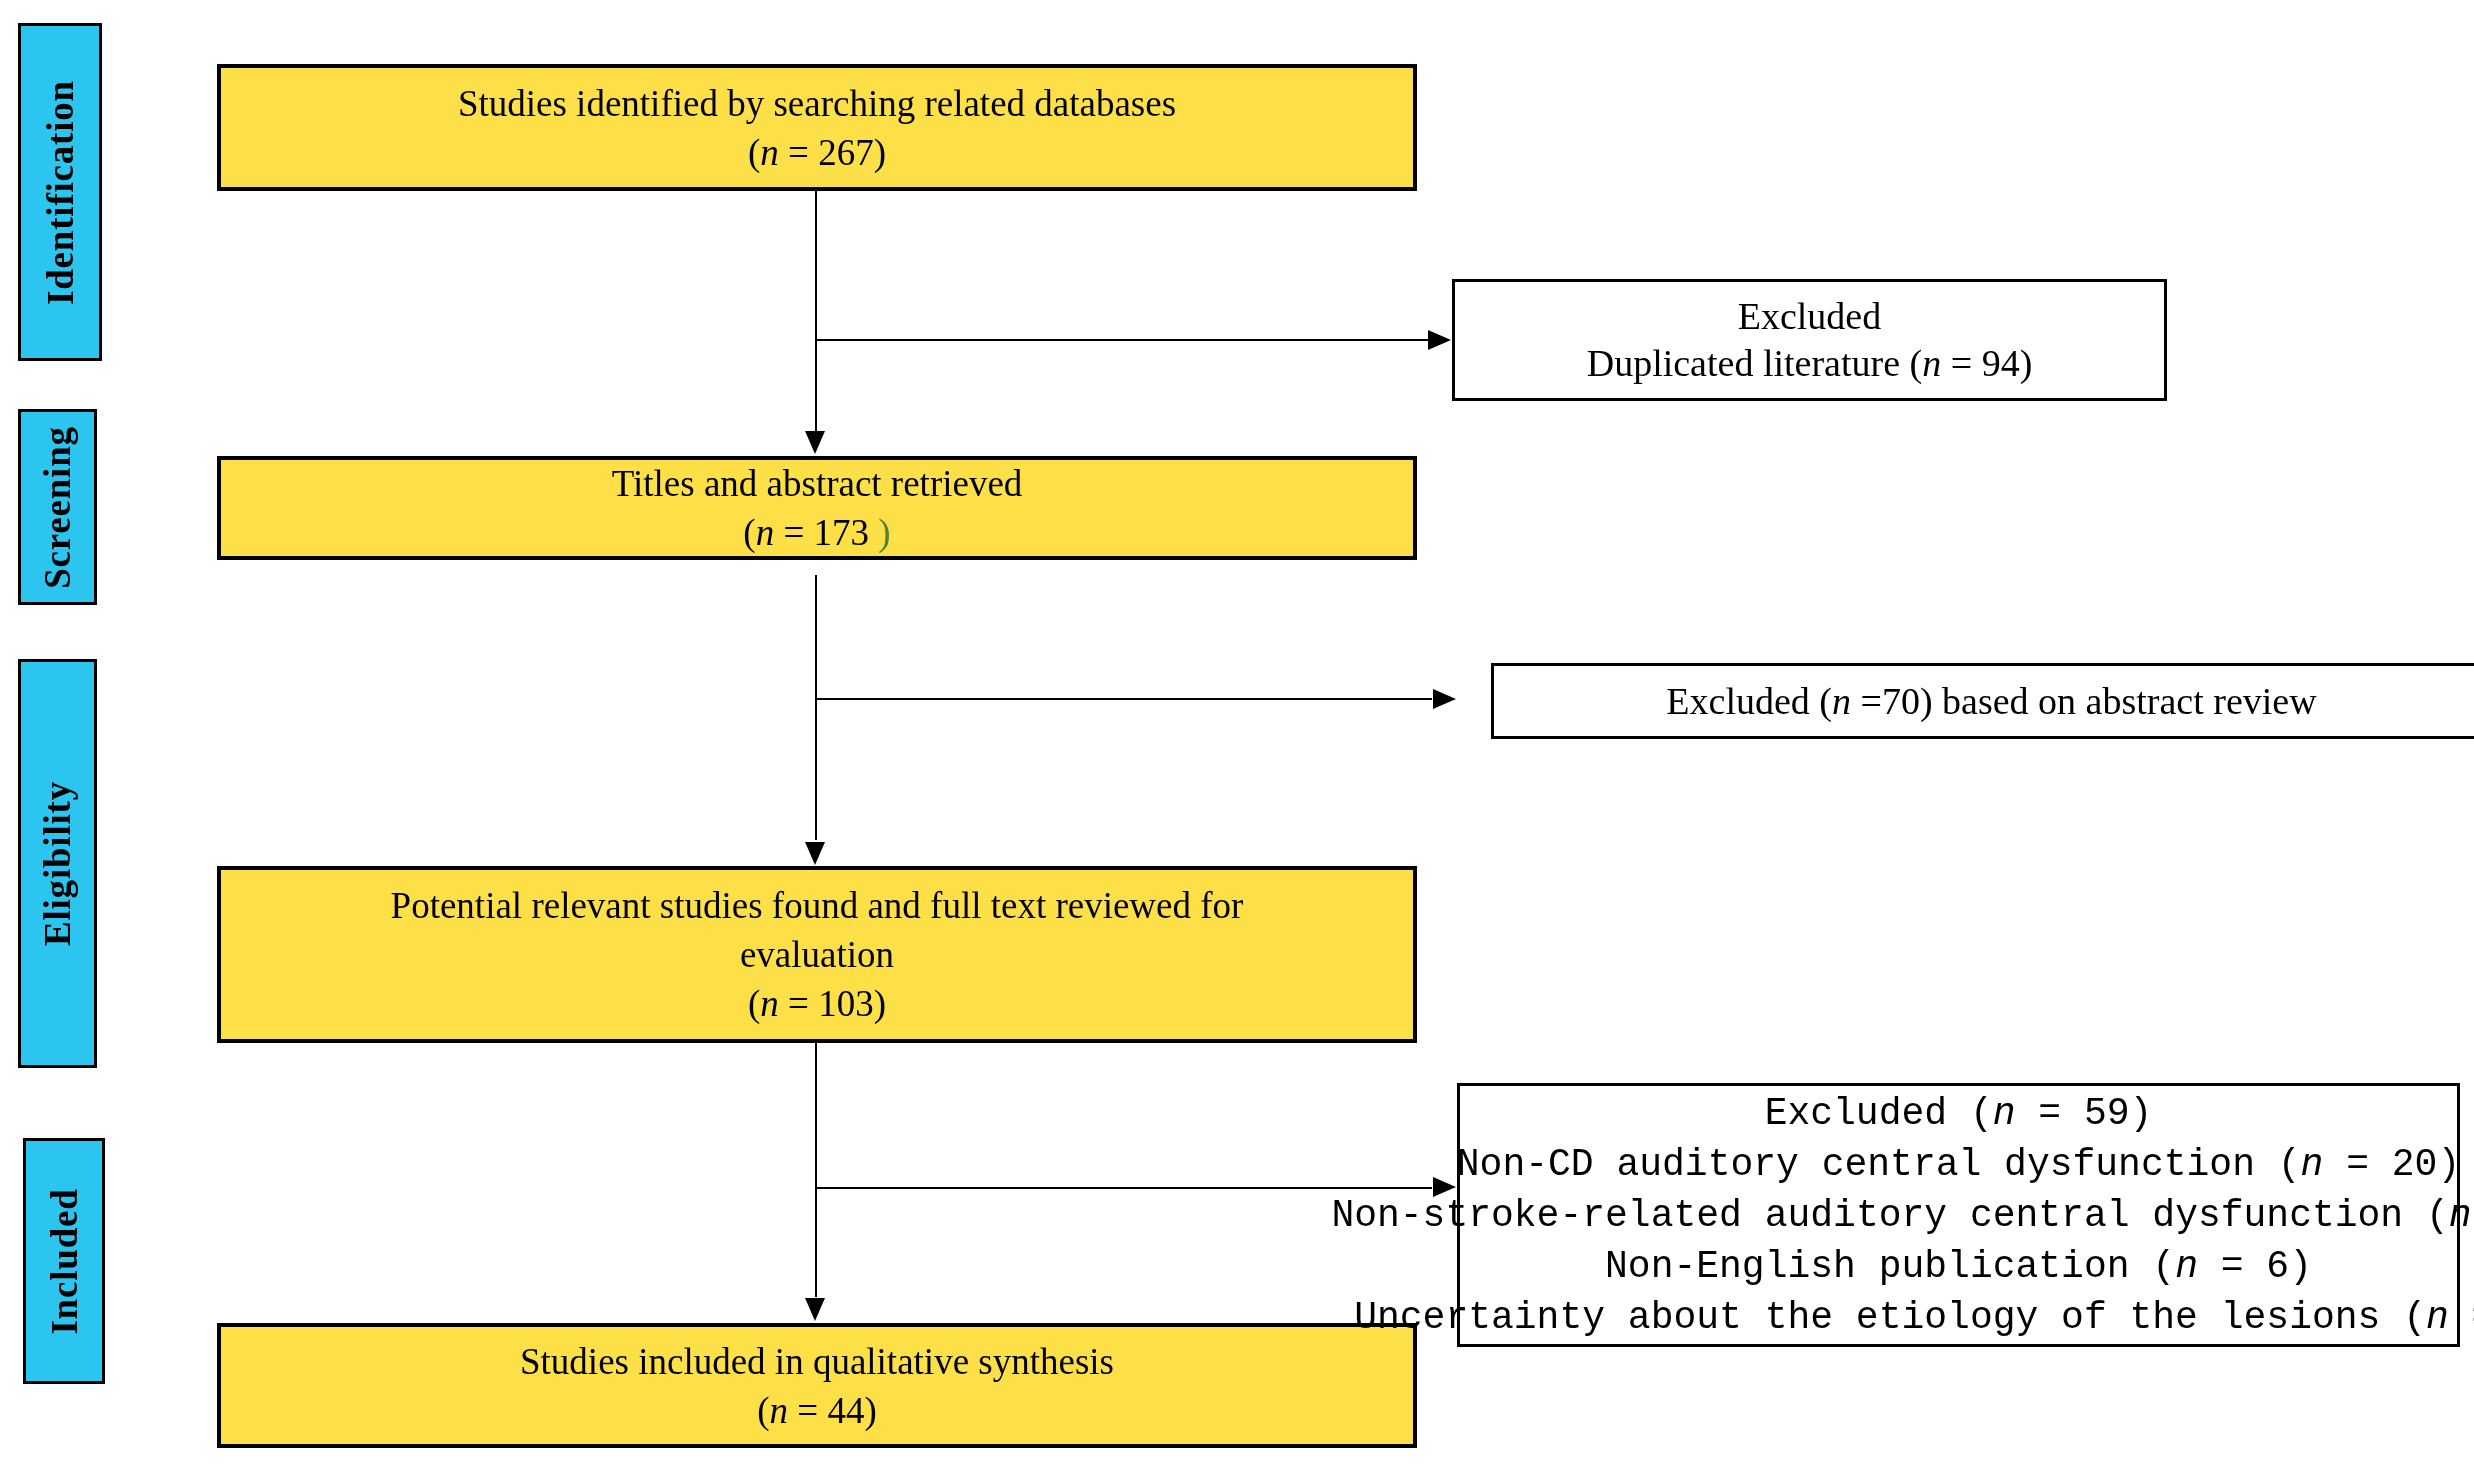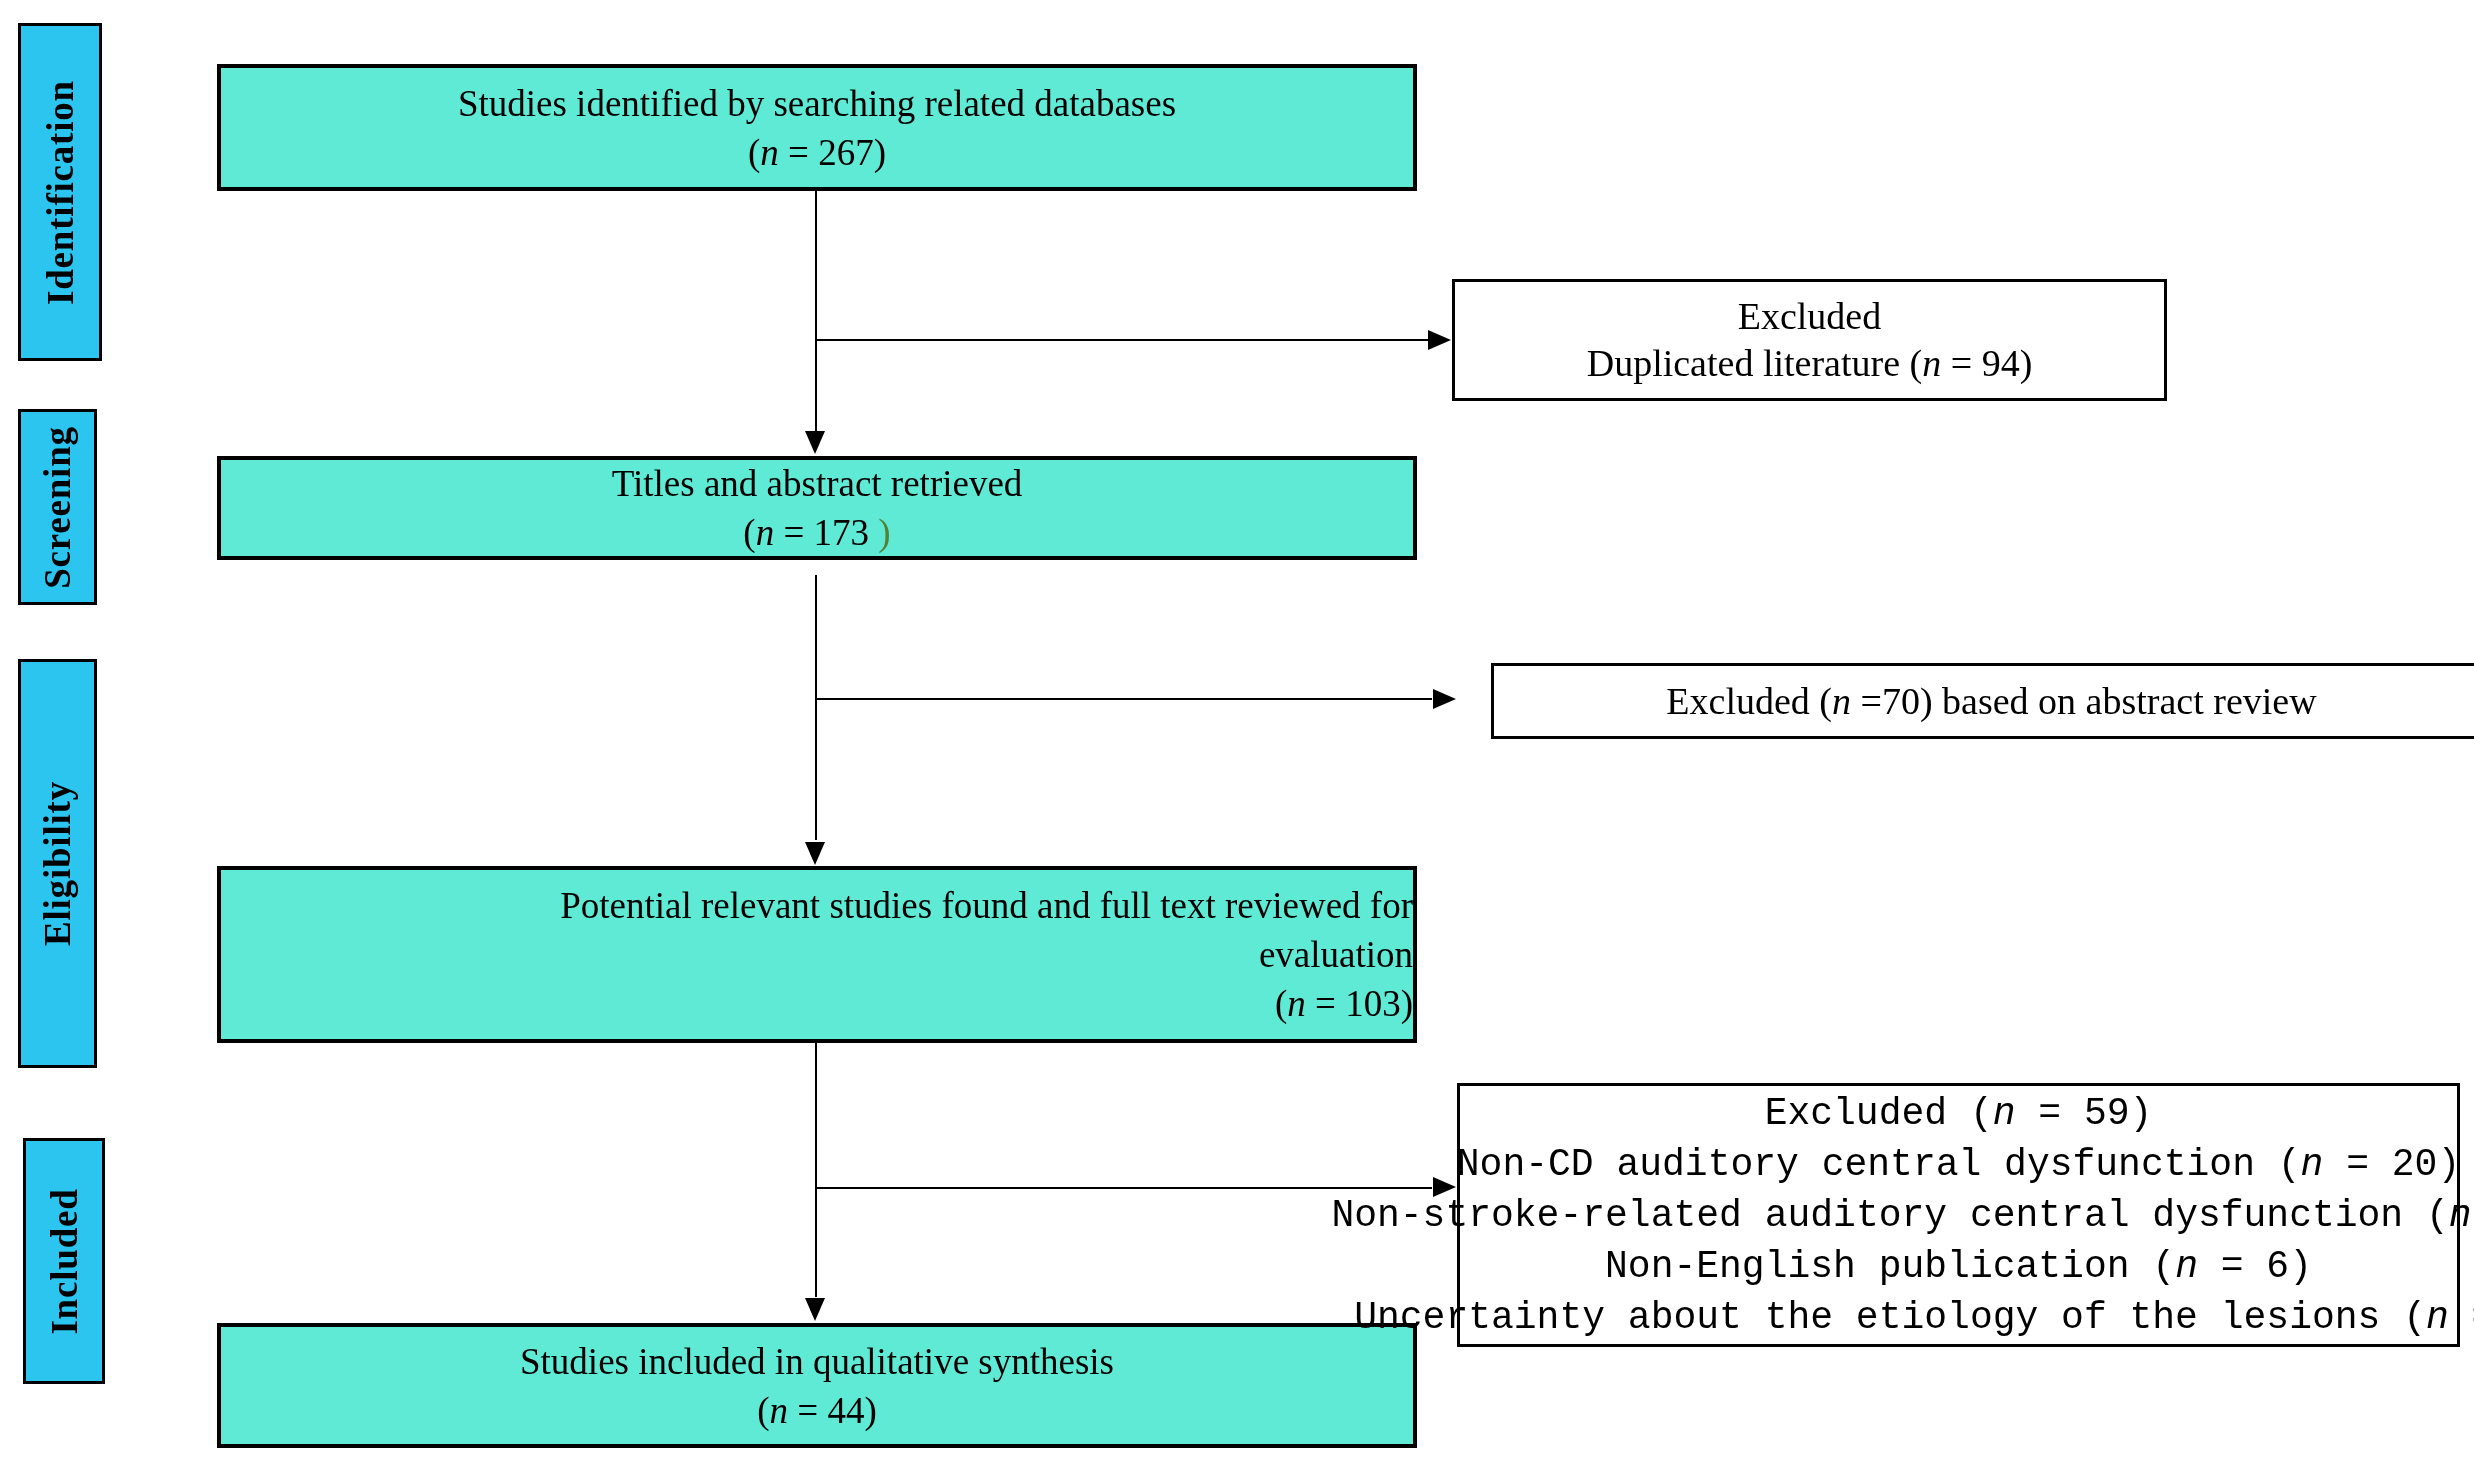--- a/index.html
+++ b/index.html
@@ -11,21 +11,21 @@
   .stage{
     position:absolute;background:var(--cyan,#2BC5F0);border:3.3px solid #000;
     display:flex;align-items:center;justify-content:center;box-sizing:border-box;
   }
   .stage .rot{
     transform:rotate(-90deg);white-space:nowrap;font-weight:bold;
     font-size:37px;letter-spacing:0.8px;color:#000;
   }
   
   .mainbox{
-    position:absolute;left:217px;width:1200px;border:4.9px solid #000;background:#5eead4;
+    position:absolute;left:217px;width:1200px;border:4.9px solid #000;background:#fde047;
     display:flex;flex-direction:column;align-items:center;justify-content:center;
     text-align:center;font-size:37px;line-height:49px;box-sizing:border-box;
   }
   
   .sidebox{
     position:absolute;border:3.3px solid #000;background:#fff;
     display:flex;flex-direction:column;align-items:center;justify-content:center;
     text-align:center;font-size:38px;line-height:47px;box-sizing:border-box;
   }
   .sidebox.big{line-height:51px;font-family:Liberation Mono, monospace;}
@@ -67,21 +67,21 @@
   <div class="mainbox" style="top:64px;height:127px;">
     <div class="line"><span>Studies identified by searching related databases</span></div>
     <div class="line"><span>(</span><span class="it">n</span><span> = 267)</span></div>
   </div>
 
   <div class="mainbox" style="top:456px;height:104px;">
     <div class="line"><span>Titles and abstract retrieved</span></div>
     <div class="line"><span>(</span><span class="it">n</span><span> = 173 </span><span class="green">)</span></div>
   </div>
 
-  <div class="mainbox" style="top:866px;height:177px;align-items:flex-end;">
+  <div class="mainbox" style="top:866px;height:177px;">
     <div class="line"><span>Potential relevant studies found and full text reviewed for</span></div>
     <div class="line"><span>evaluation</span></div>
     <div class="line"><span>(</span><span class="it">n</span><span> = 103)</span></div>
   </div>
 
   <div class="mainbox" style="top:1323px;height:125px;">
     <div class="line"><span>Studies included in qualitative synthesis</span></div>
     <div class="line"><span>(</span><span class="it">n</span><span> = 44)</span></div>
   </div>
 

